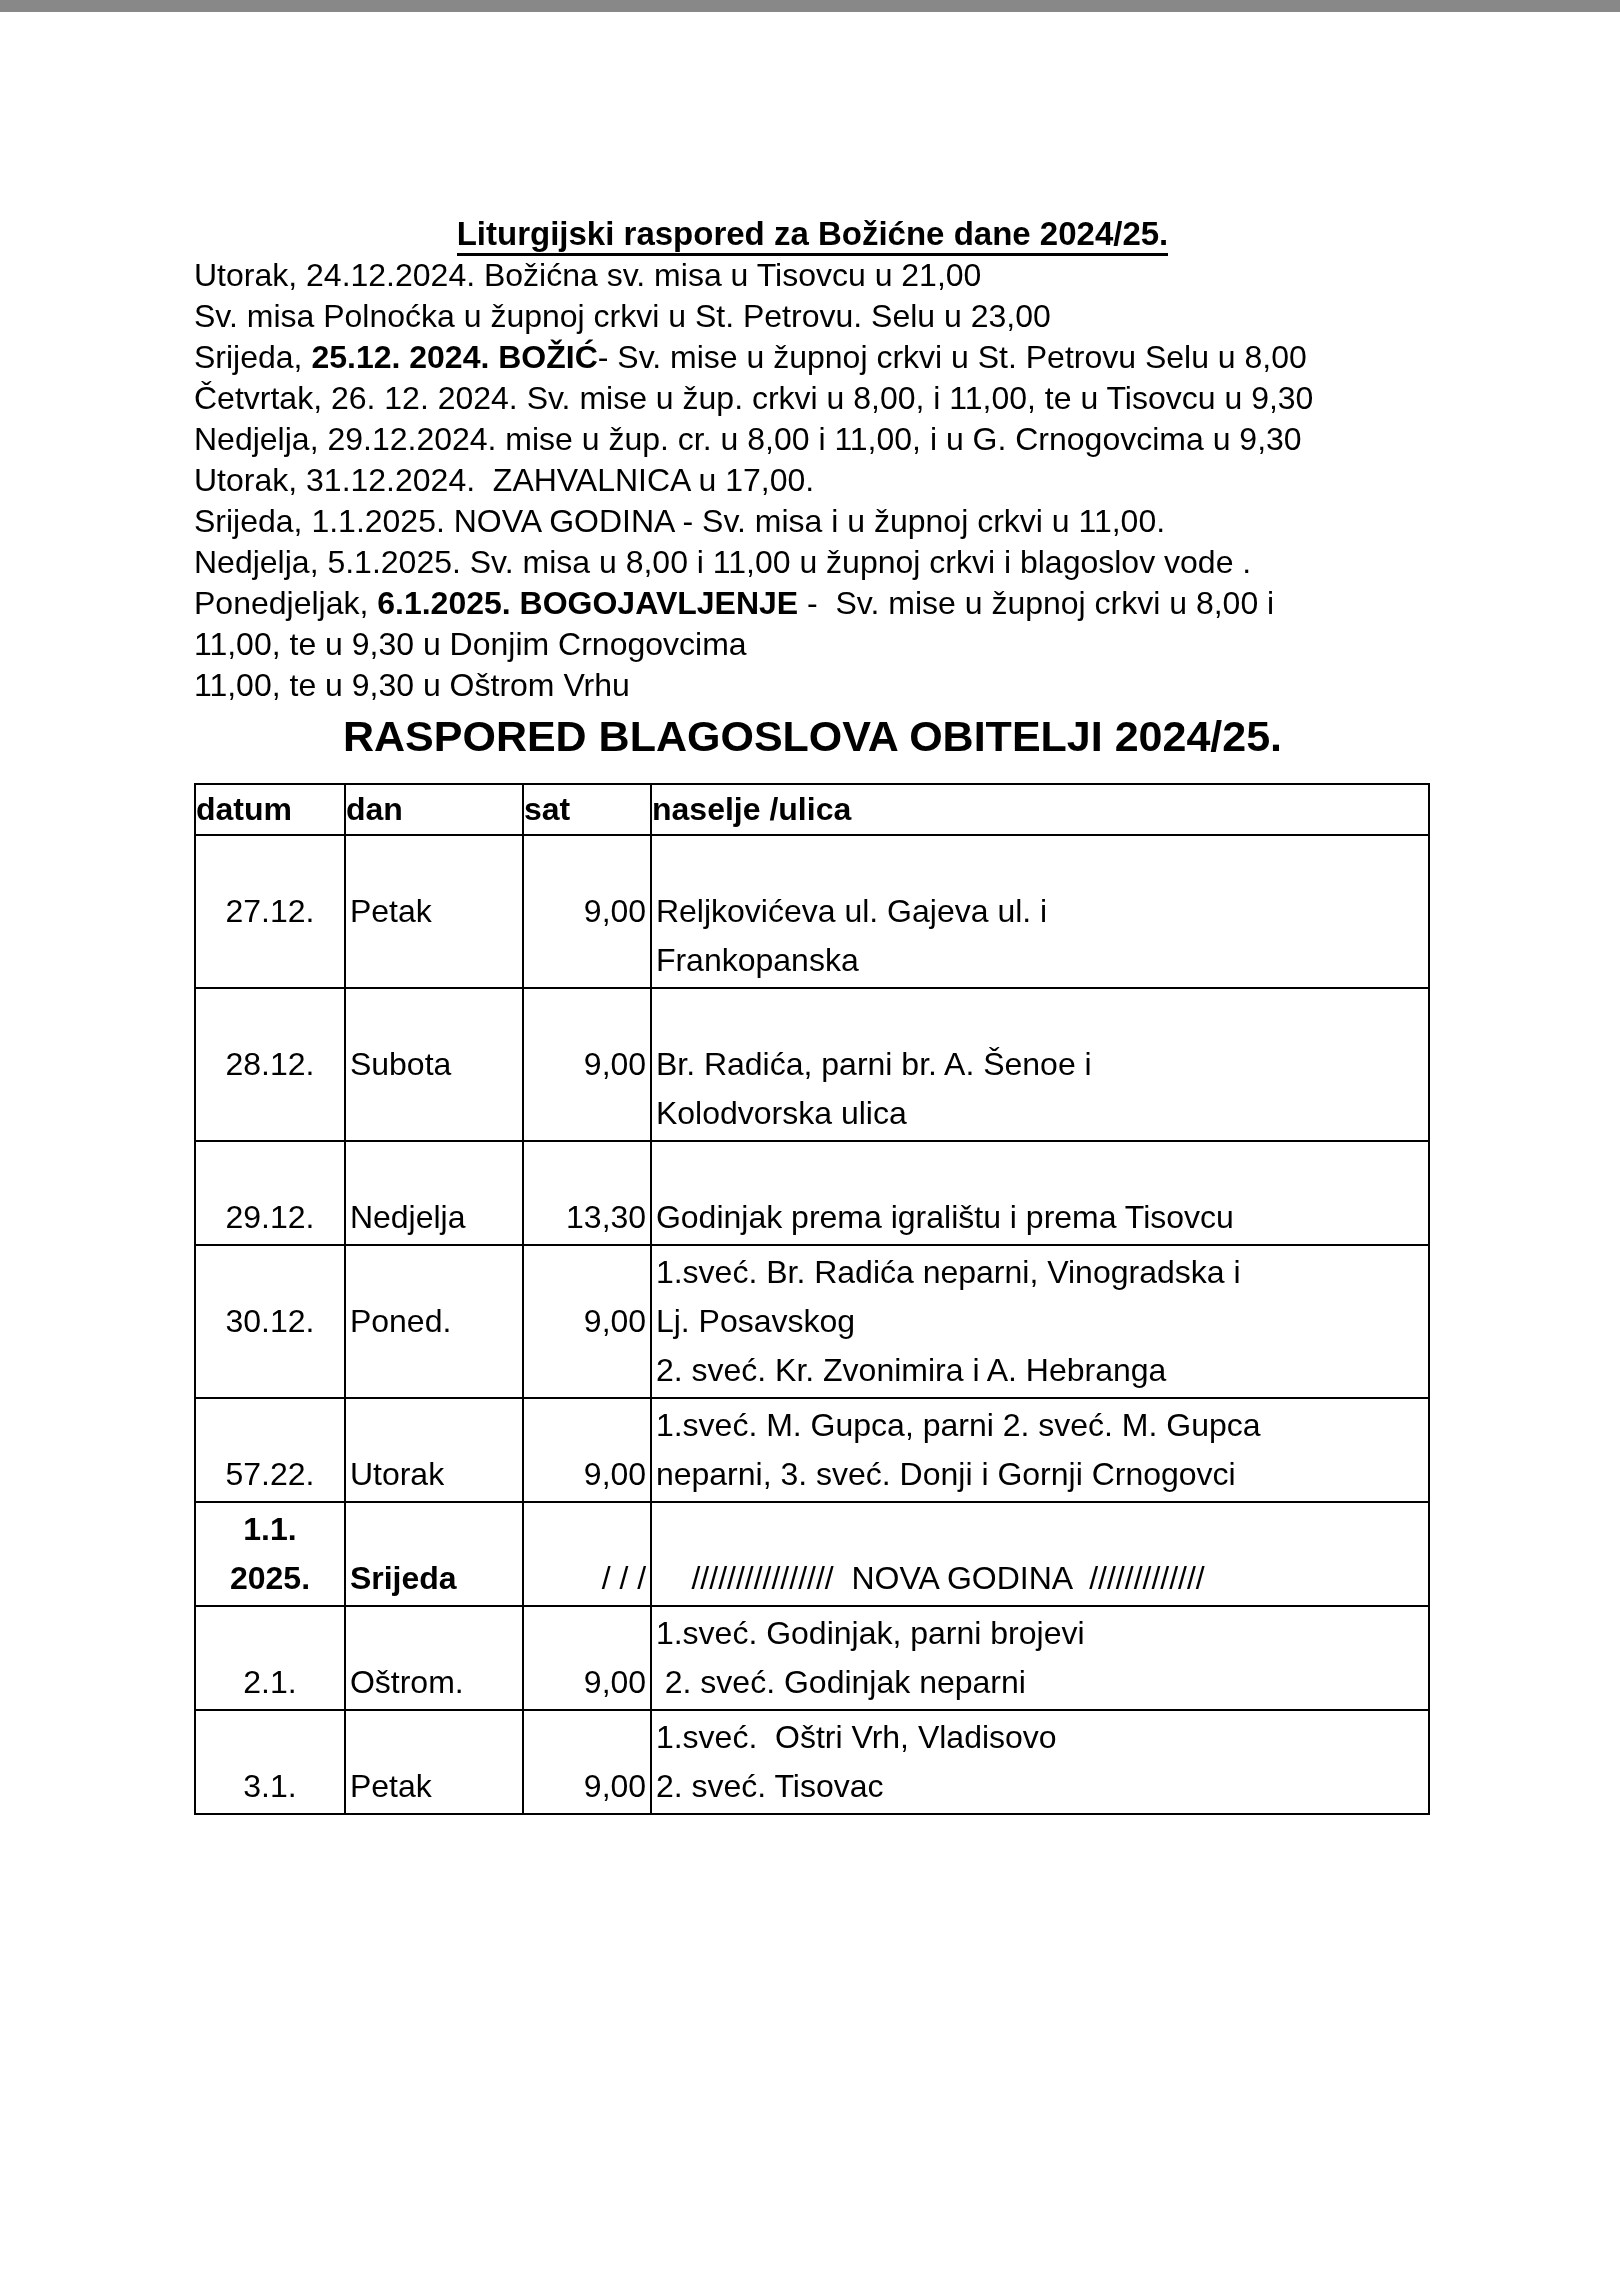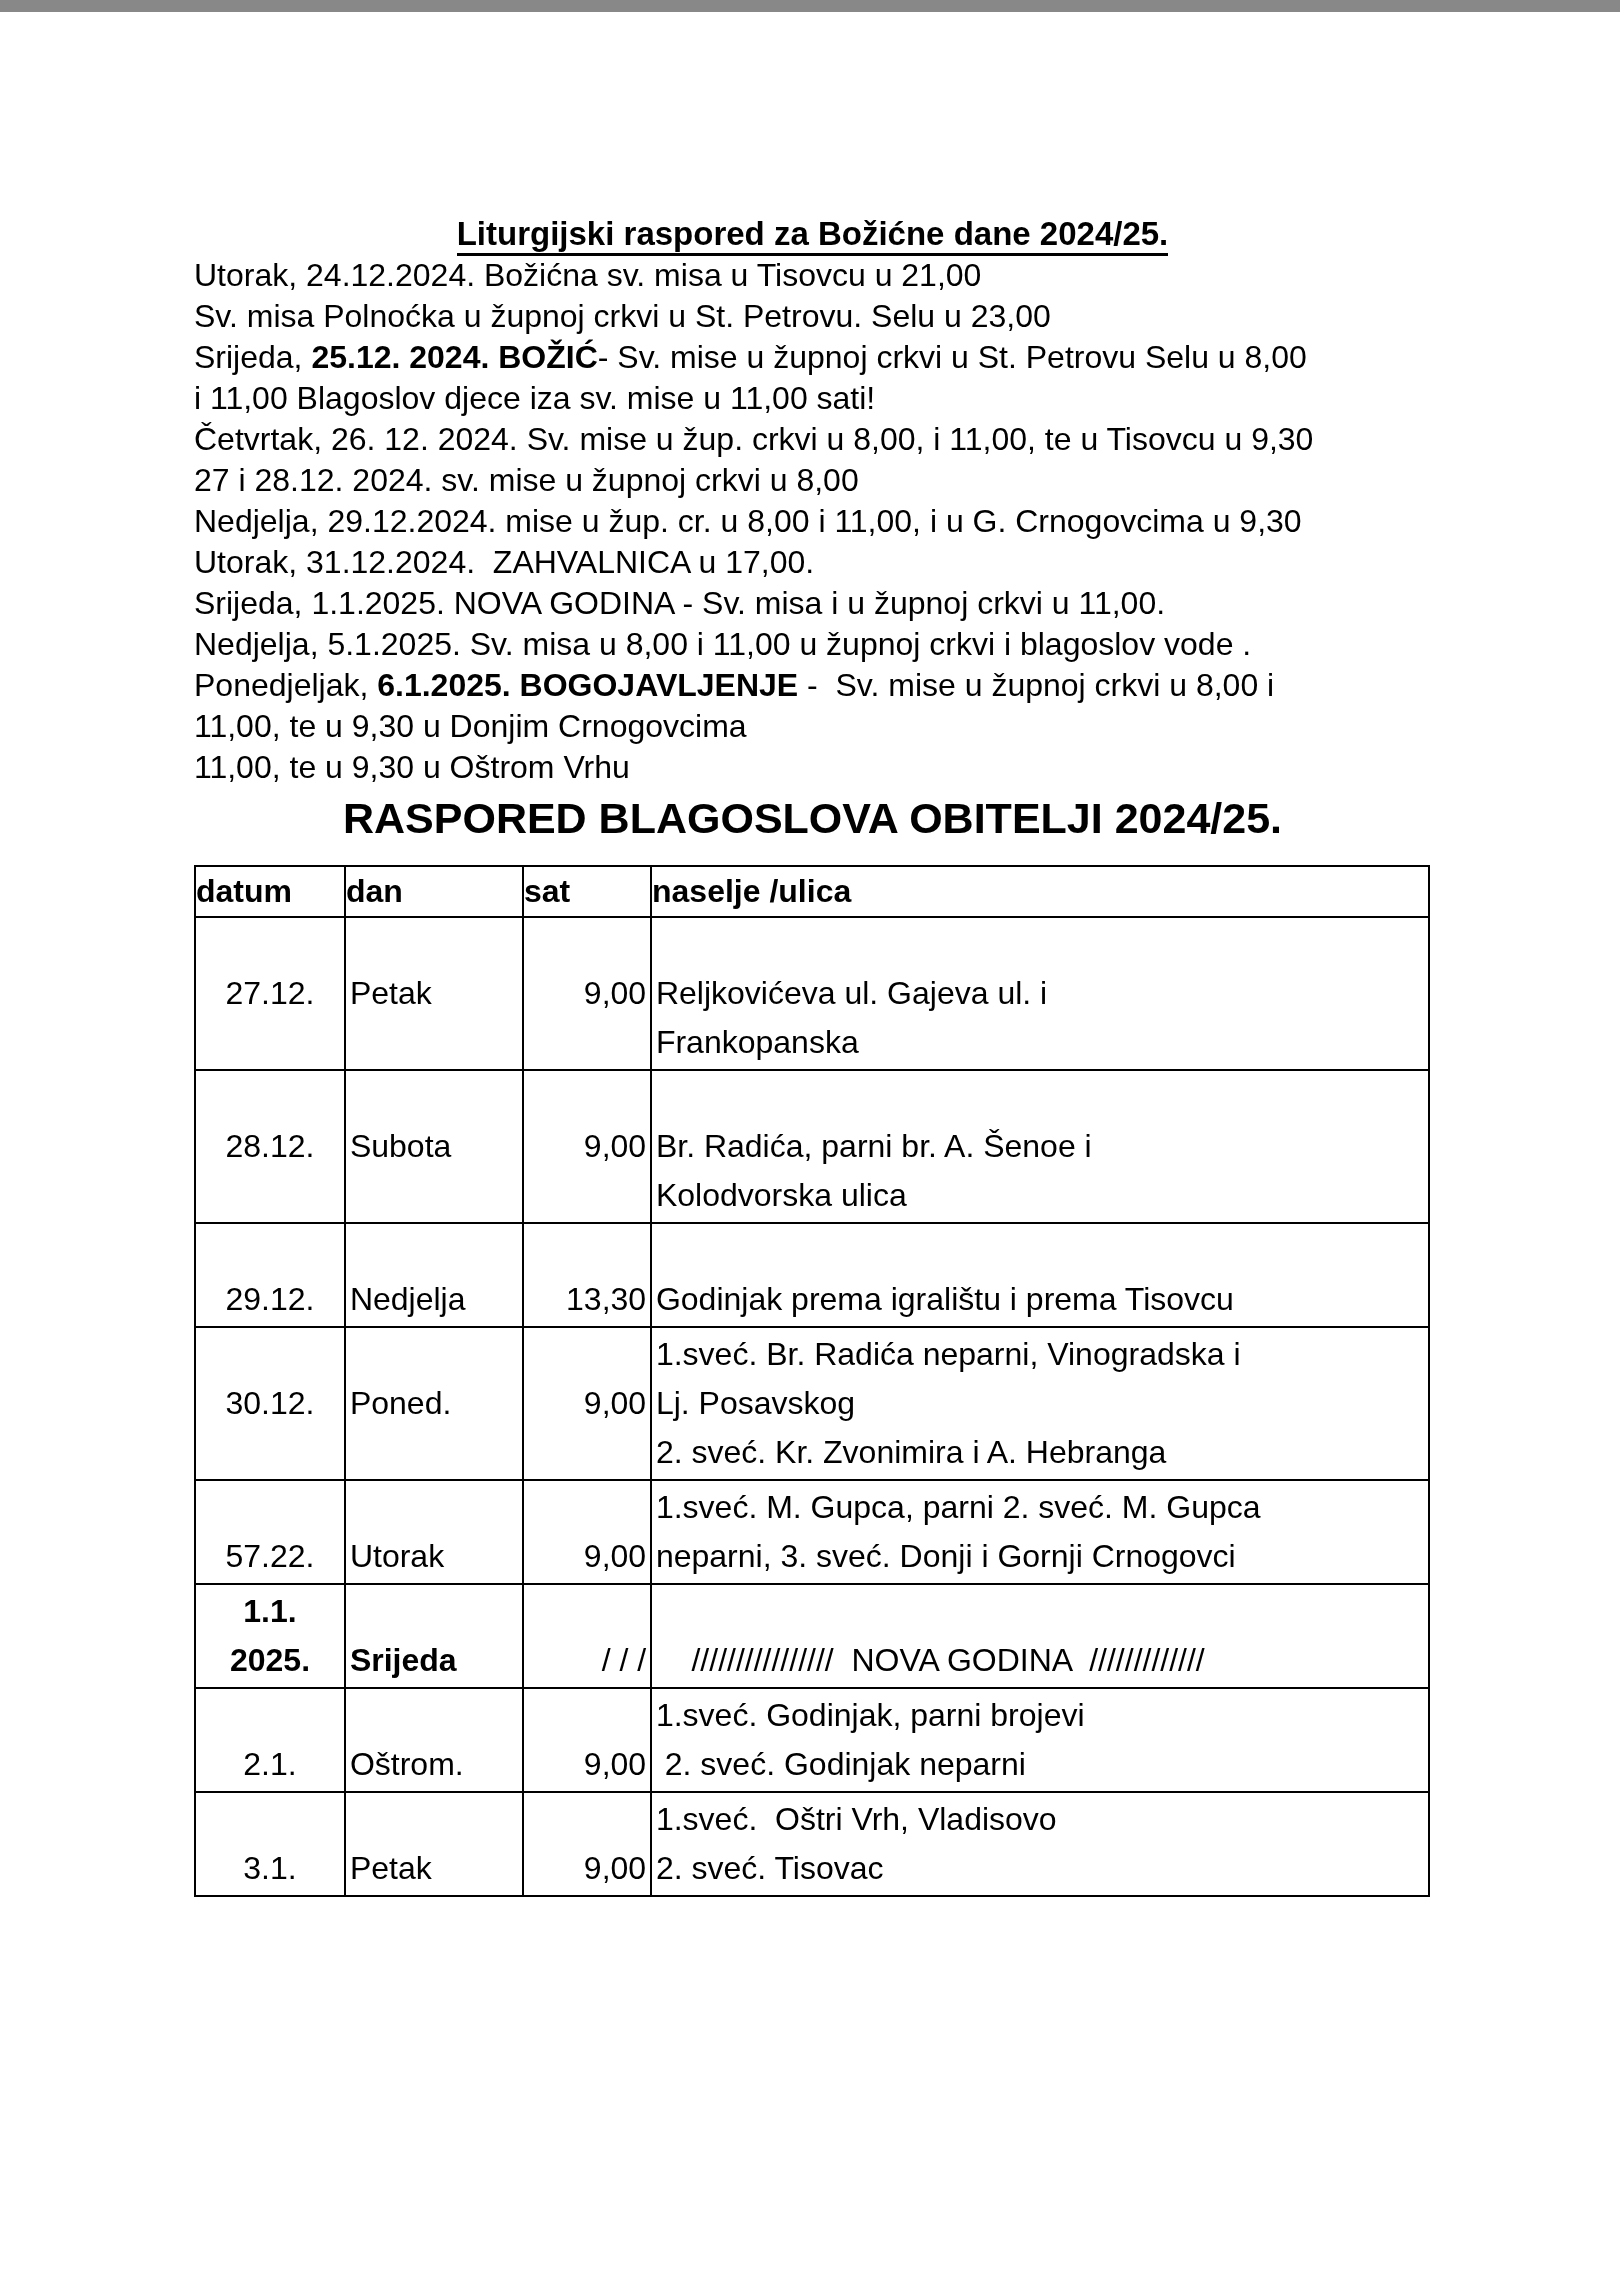--- a/index.html
+++ b/index.html
@@ -82,23 +82,21 @@
 
 <div class="page">
   <div class="content">
 
     <p class="doc-title"><span class="underline">Liturgijski raspored za Božićne dane 2024/25.</span></p>
 
     <div class="schedule">
         <p><span>Utorak, 24.12.2024. Božićna sv. misa u Tisovcu u 21,00</span></p>
         <p><span>Sv. misa Polnoćka u župnoj crkvi u St. Petrovu. Selu u 23,00</span></p>
         <p><span>Srijeda, </span><b>25.12. 2024. BOŽIĆ</b><span>- Sv. mise u župnoj crkvi u St. Petrovu Selu u 8,00</span></p>
-        <p><span>i 11,00 Blagoslov djece iza sv. mise u 11,00 sati!</span></p>
         <p><span>Četvrtak, 26. 12. 2024. Sv. mise u žup. crkvi u 8,00, i 11,00, te u Tisovcu u 9,30</span></p>
-        <p><span>27 i 28.12. 2024. sv. mise u župnoj crkvi u 8,00</span></p>
         <p><span>Nedjelja, 29.12.2024. mise u žup. cr. u 8,00 i 11,00, i u G. Crnogovcima u 9,30</span></p>
         <p><span>Utorak, 31.12.2024.  ZAHVALNICA u 17,00.</span></p>
         <p><span>Srijeda, 1.1.2025. NOVA GODINA - Sv. misa i u župnoj crkvi u 11,00.</span></p>
         <p><span>Nedjelja, 5.1.2025. Sv. misa u 8,00 i 11,00 u župnoj crkvi i blagoslov vode .</span></p>
         <p><span>Ponedjeljak, </span><b>6.1.2025. BOGOJAVLJENJE</b><span> -  Sv. mise u župnoj crkvi u 8,00 i</span></p>
         <p><span>11,00, te u 9,30 u Donjim Crnogovcima</span></p>
         <p><span>11,00, te u 9,30 u Oštrom Vrhu</span></p>
       </div>
 
     <p class="table-heading">RASPORED BLAGOSLOVA OBITELJI 2024/25.</p>

